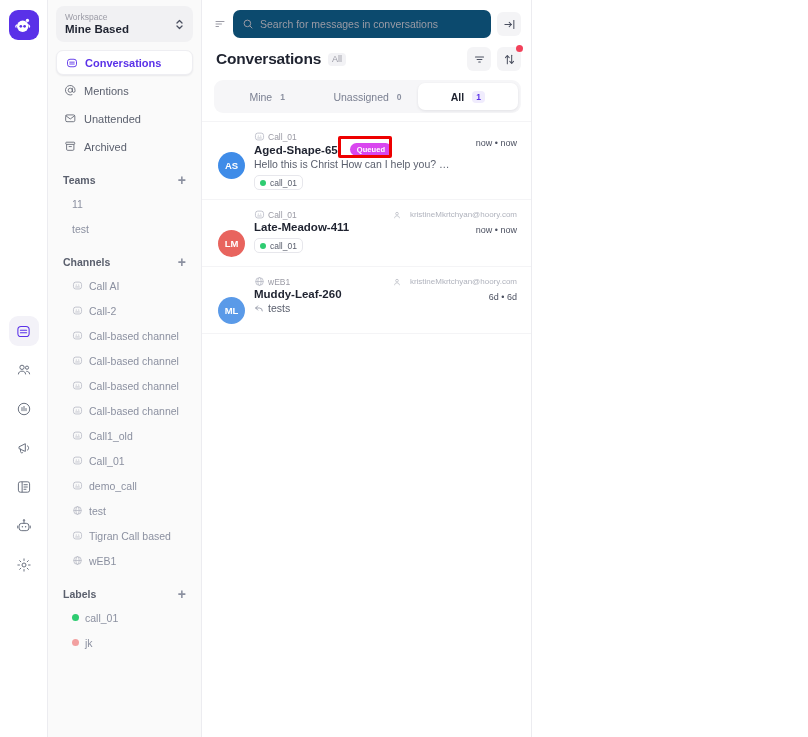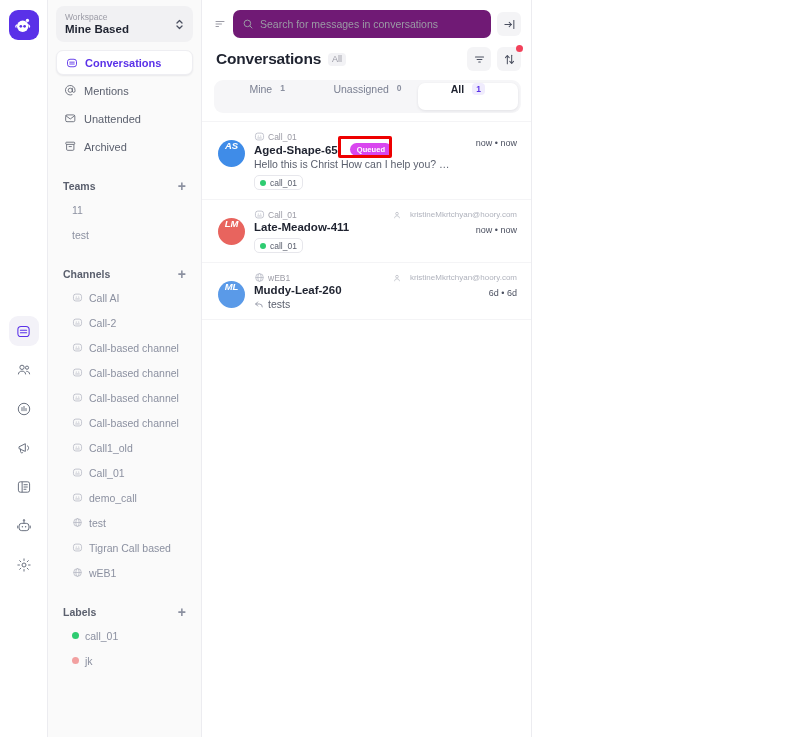--- a/index.html
+++ b/index.html
@@ -58,21 +58,21 @@
     font-size: 11px; color: #5b606e;
   }
   .nav-item.active {
     background: #ffffff; color: #5a31e8; font-weight: 600;
     box-shadow: 0 1px 2px rgba(20,20,40,.07); border: 1px solid #eeeef2;
   }
   .nav-ico { width: 13px; height: 13px; display:flex; align-items:center; justify-content:center; flex:0 0 13px; }
 
   .sec-head {
     display: flex; align-items: center; justify-content: space-between;
-    padding: 0 7px; margin-top: 20px; margin-bottom: 4px;
+    padding: 0 7px; margin-top: 14px; margin-bottom: 4px;
     font-size: 10.5px; color: #5b606e; font-weight: 600;
   }
   .sec-plus { color: #8b90a0; font-size: 14px; line-height: 1; }
 
   .sub-item {
     height: 25px; display: flex; align-items: center; gap: 6px;
     padding: 0 8px 0 16px; font-size: 10.5px; color: #8b90a0;
     border-radius: 7px; white-space: nowrap; overflow: hidden;
   }
   .sub-item .ch-ico { width: 11px; height: 11px; flex:0 0 11px; display:flex; align-items:center; justify-content:center; }
@@ -80,21 +80,21 @@
 
   
   .convcol {
     width: 330px; flex: 0 0 330px; height: 737px;
     background: #ffffff; border-right: 1px solid #ececf0;
     display: flex; flex-direction: column;
   }
   .searchrow { display: flex; align-items: center; gap: 6px; padding: 10px 10px 6px 12px; }
   .flagico { color: #9b9ba5; font-size: 11px; width: 13px; flex:0 0 13px; }
   .searchbox {
-    flex: 1; height: 28px; background: #701a75; border-radius: 7px;
+    flex: 1; height: 28px; background: #0c4a6e; border-radius: 7px;
     display: flex; align-items: center; gap: 6px; padding: 0 9px;
   }
   .searchbox .ph { font-size: 10.5px; color: #9b9ba5; }
   .iconbtn {
     width: 24px; height: 24px; border-radius: 6px; background: #f4f4f6;
     display: flex; align-items: center; justify-content: center;
     color: #4b5060; position: relative; flex: 0 0 24px;
   }
   .titlerow { display: flex; align-items: center; padding: 3px 10px 0 14px; }
   .title { font-size: 15.5px; font-weight: 700; color: #1f2330; letter-spacing: -0.2px; }
@@ -104,34 +104,34 @@
   }
   .titlerow .spacer { flex: 1; }
   .reddot { position: absolute; top: -2px; right: -2px; width: 7px; height: 7px; border-radius: 50%; background: #f2415a; }
 
   .tabs {
     margin: 9px 10px 0 12px; height: 33px; background: #f6f6f8;
     border-radius: 9px; display: flex; align-items: center; padding: 3px;
   }
   .tab {
     flex: 1; height: 27px; border-radius: 7px;
-    display: flex; align-items: flex-start; justify-content: center; gap: 8px;
+    display: flex; align-items: center; justify-content: center; gap: 8px;
     font-size: 10.5px; color: #7b8092;
   }
   .tab.active { background: #ffffff; color: #1f2330; font-weight: 700; box-shadow: 0 1px 3px rgba(20,20,40,.09); }
   .tab-count { font-size: 8.5px; color: #8b90a0; font-weight: 700; }
   .tab.active .tab-count { color: #5a31e8; background: #f0ecfd; border-radius: 4px; padding: 1px 4px; }
 
   .convlist { margin-top: 8px; flex: 1; overflow: hidden; }
   .conv { display: flex; gap: 9px; padding: 9px 14px 9px 16px; position: relative; border-bottom: 1px solid #f4f4f6; }
   .conv:first-child { border-top: 1px solid #f4f4f6; }
   .avatar {
     width: 27px; height: 27px; border-radius: 50%; flex: 0 0 27px;
-    display: flex; justify-content: center;
-    color: #fff; font-size: 9.5px; font-weight: 700; margin-top: 9px; font-style: italic;
+    display: flex; align-items: center; justify-content: center;
+    color: #fff; font-size: 9.5px; font-weight: 700; margin-top: 21px;
   }
   .conv-body { flex: 1; min-width: 0; }
   .conv-top { display: flex; align-items: center; gap: 4px; }
   .conv-chan { font-size: 8.5px; color: #9b9ba5; display: flex; align-items: center; gap: 3px; }
   .conv-name-row { display: flex; align-items: center; gap: 12px; margin-top: 1px; }
   .conv-name { font-size: 11.5px; font-weight: 700; color: #1f2330; white-space: nowrap; }
   .badge-queued {
     background: #5a31e8; color: #fff; font-size: 7.5px; font-weight: 700;
     border-radius: 9px; padding: 2px 7px; letter-spacing: .1px;
   }

